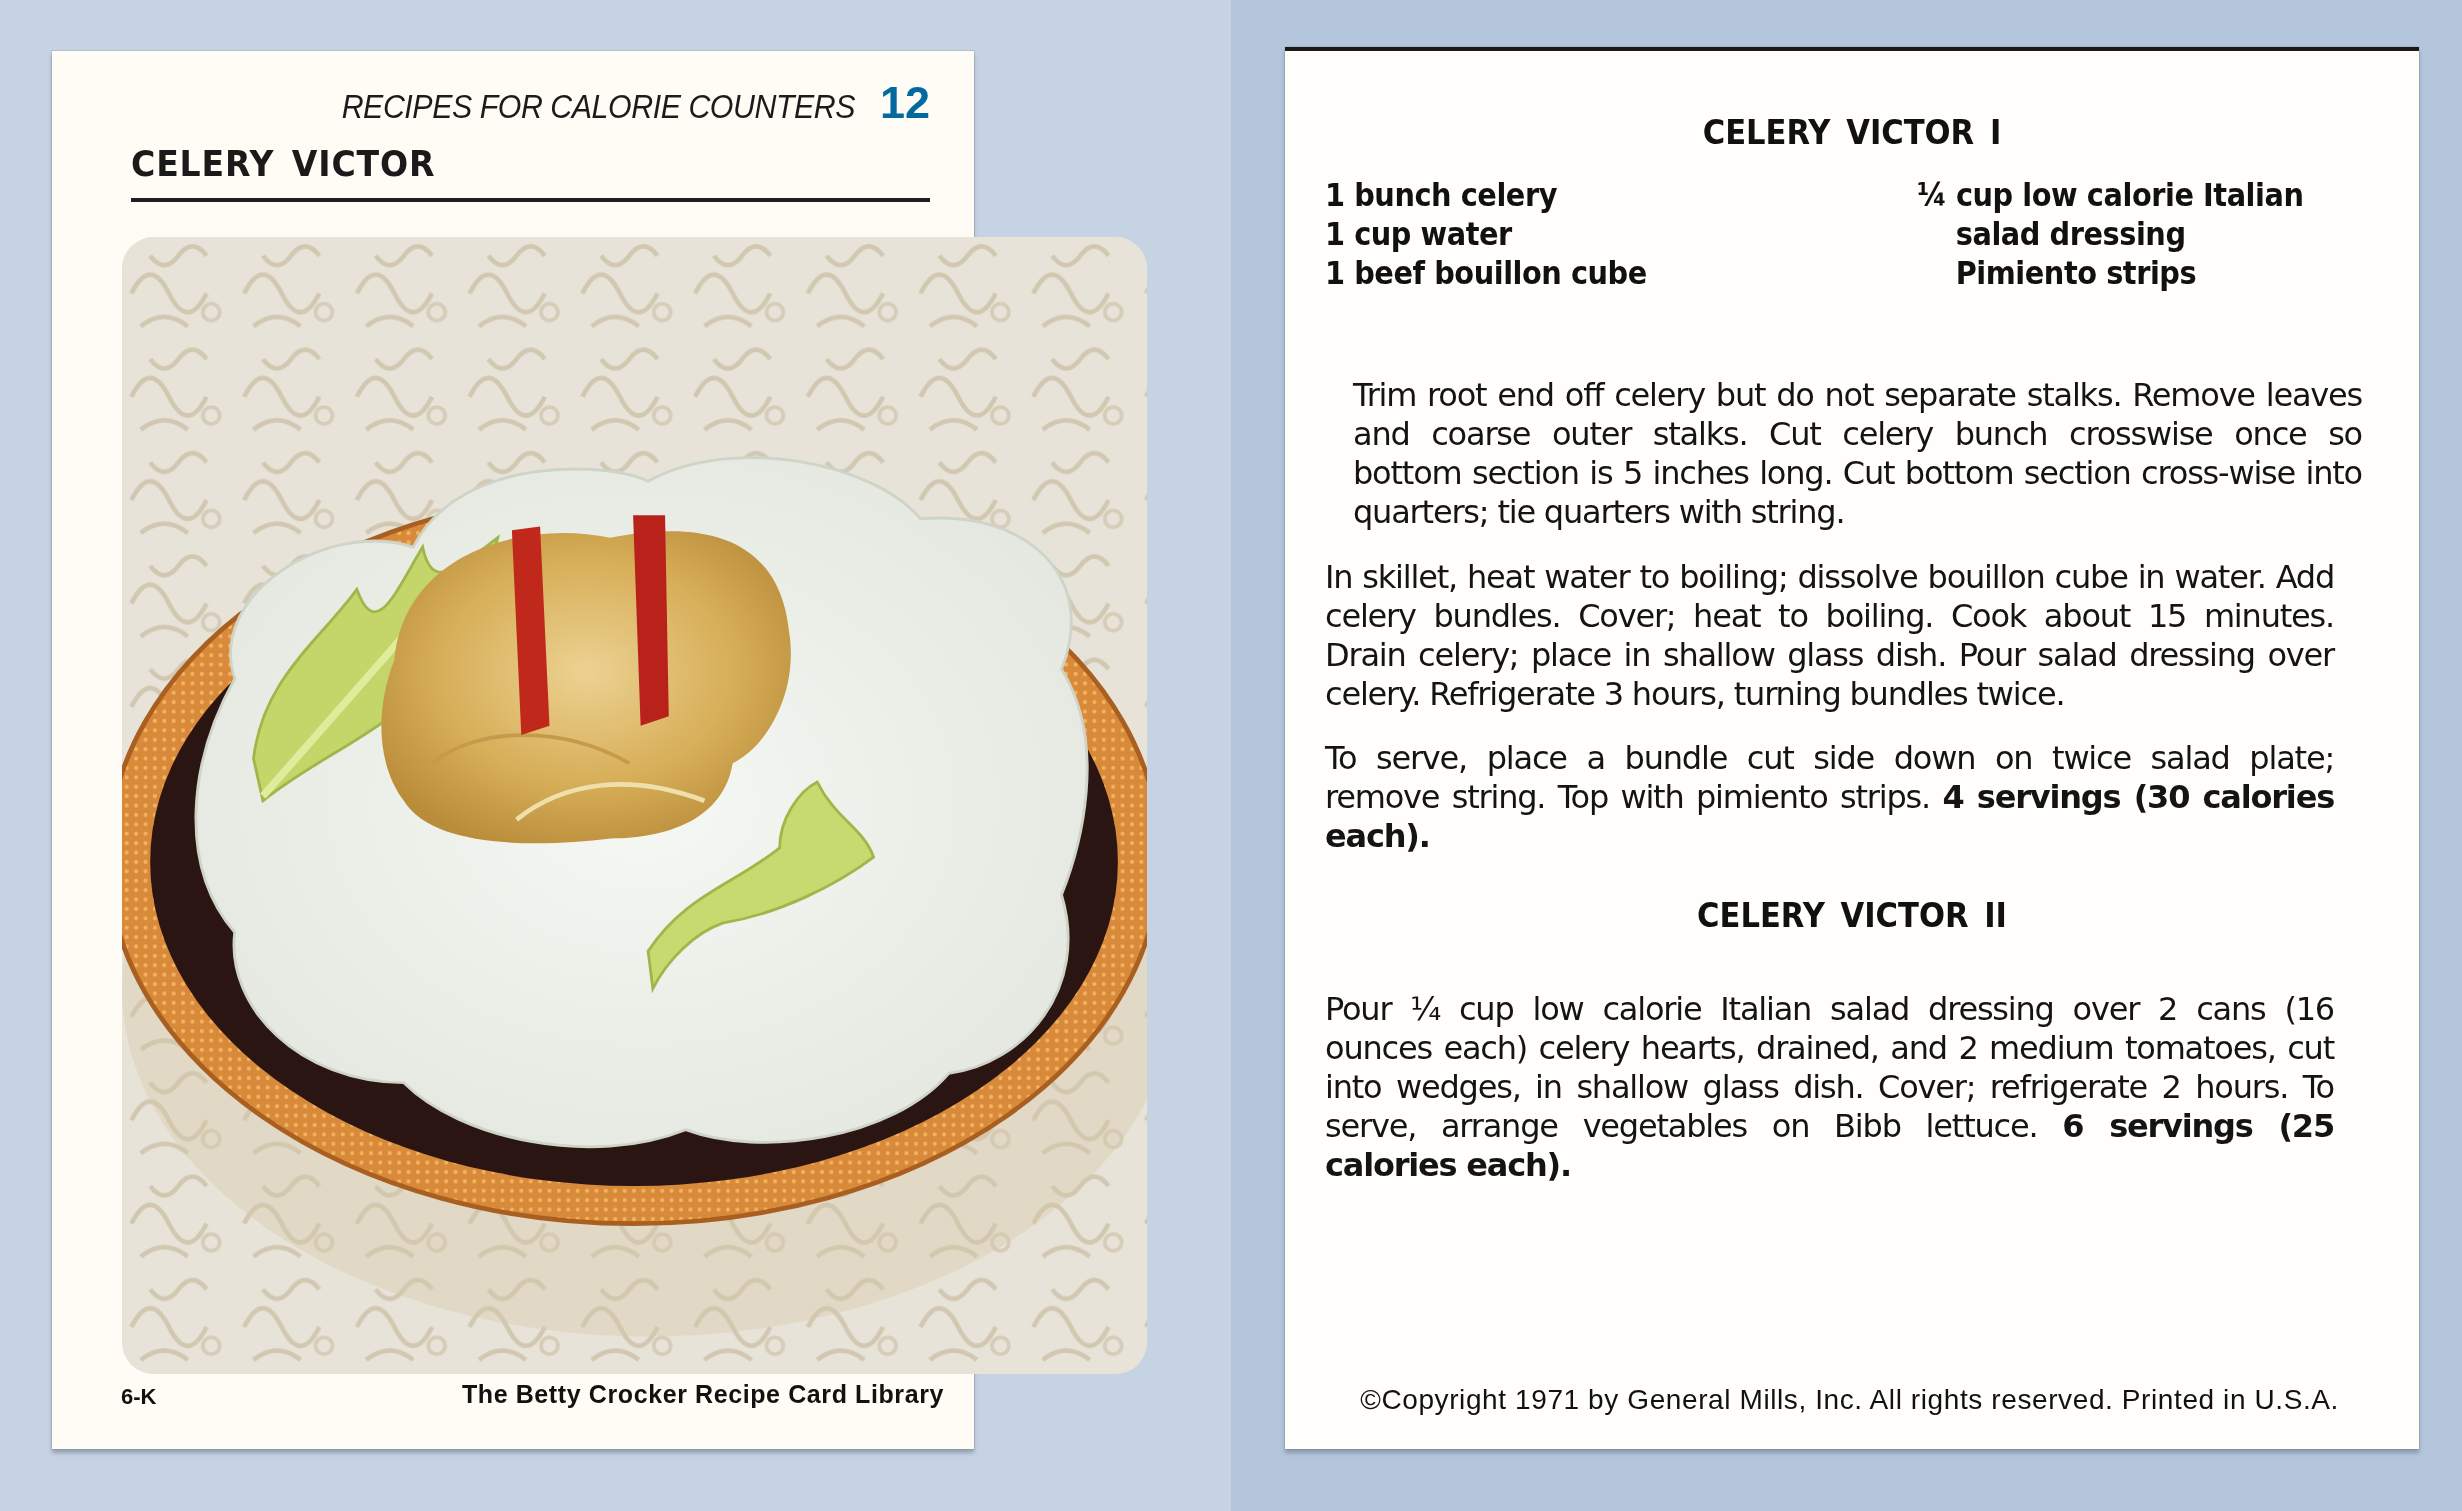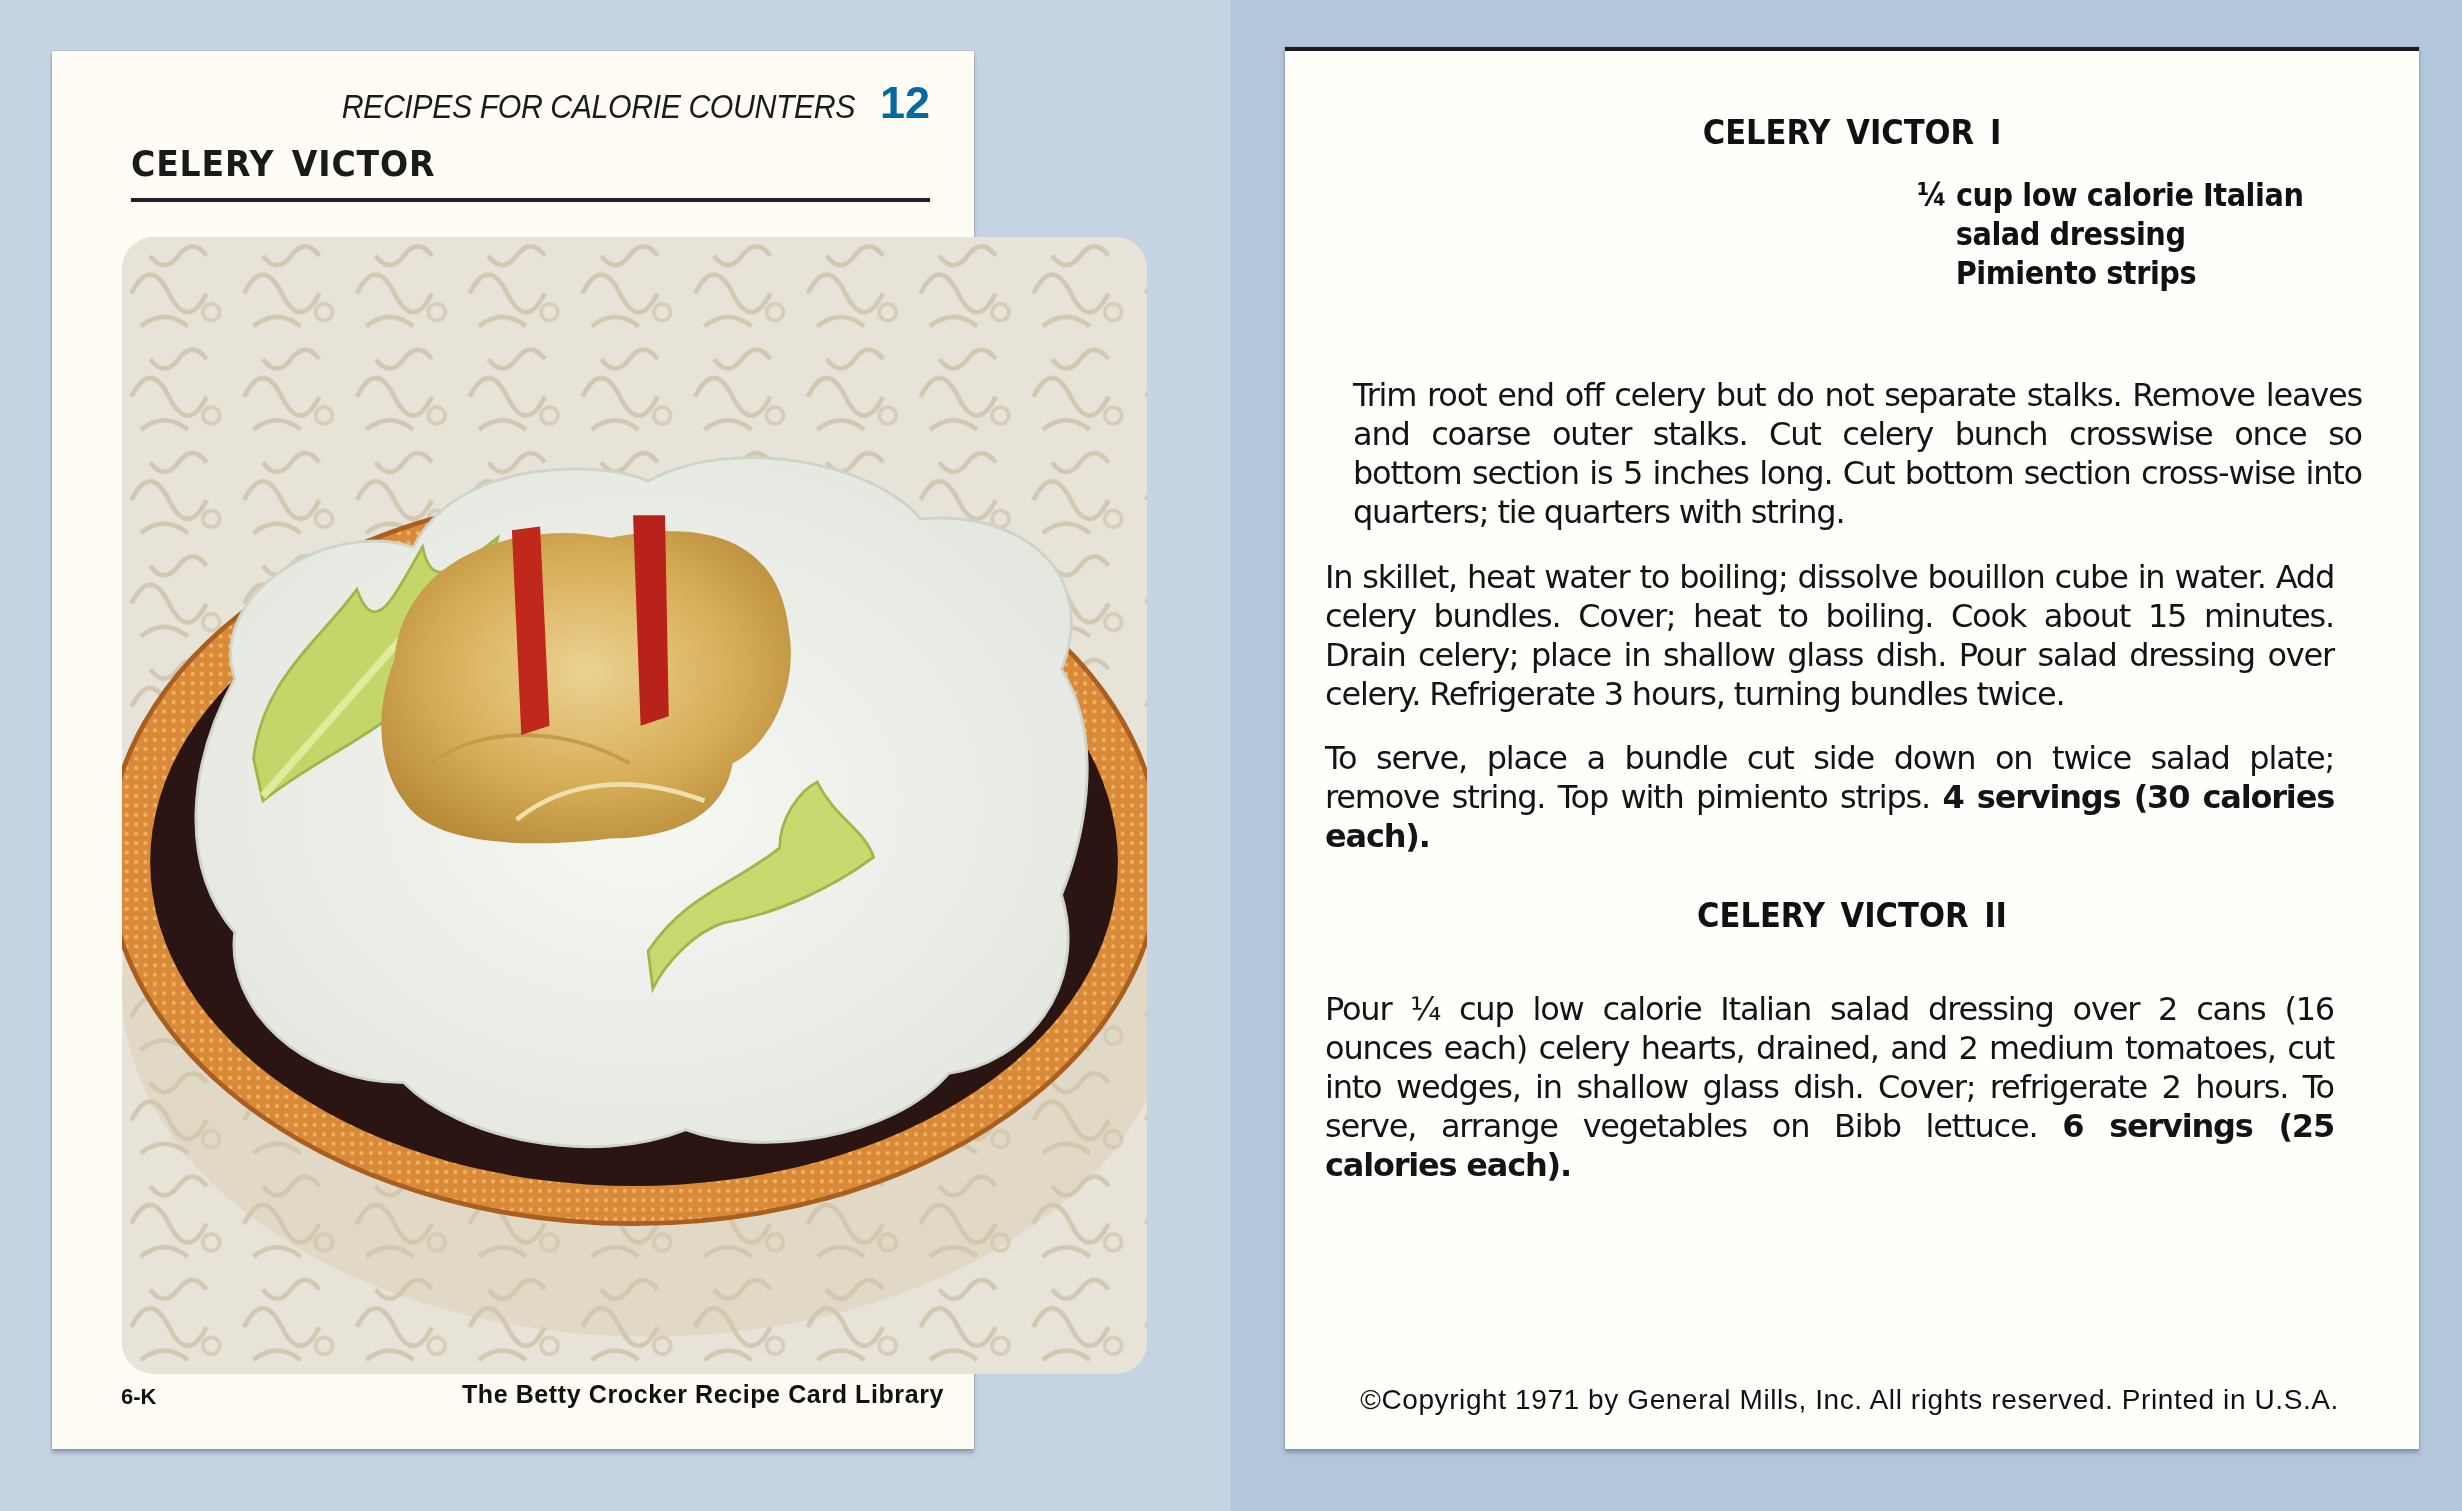--- a/index.html
+++ b/index.html
@@ -133,20 +133,25 @@
     </svg>
   </div>
 
   <div class="front-footer-code">6-K</div>
   <div class="front-footer-lib">The Betty Crocker Recipe Card Library</div>
 </div>
 
 <div class="card" id="back">
   <div class="back-title" id="title1">CELERY VICTOR I</div>
 
+  <div class="ingredients ing-left">
+    <div class="ing-row">1 bunch celery</div>
+    <div class="ing-row">1 cup water</div>
+    <div class="ing-row">1 beef bouillon cube</div>
+  </div>
   <div class="ingredients ing-right">
     <div class="ing-row">¼ cup low calorie Italian</div>
     <div class="ing-row indent">salad dressing</div>
     <div class="ing-row indent">Pimiento strips</div>
   </div>
 
   <p class="para" id="p1">Trim root end off celery but do not separate stalks. Remove leaves and coarse outer stalks. Cut celery bunch crosswise once so bottom section is 5 inches long. Cut bottom section cross-wise into quarters; tie quarters with string.</p>
   <p class="para" id="p2">In skillet, heat water to boiling; dissolve bouillon cube in water. Add celery bundles. Cover; heat to boiling. Cook about 15 minutes. Drain celery; place in shallow glass dish. Pour salad dressing over celery. Refrigerate 3 hours, turning bundles twice.</p>
   <p class="para" id="p3"><span>To serve, place a bundle cut side down on twice salad plate; remove string. Top with pimiento strips.</span> <b>4 servings (30 calories each).</b></p>
 

